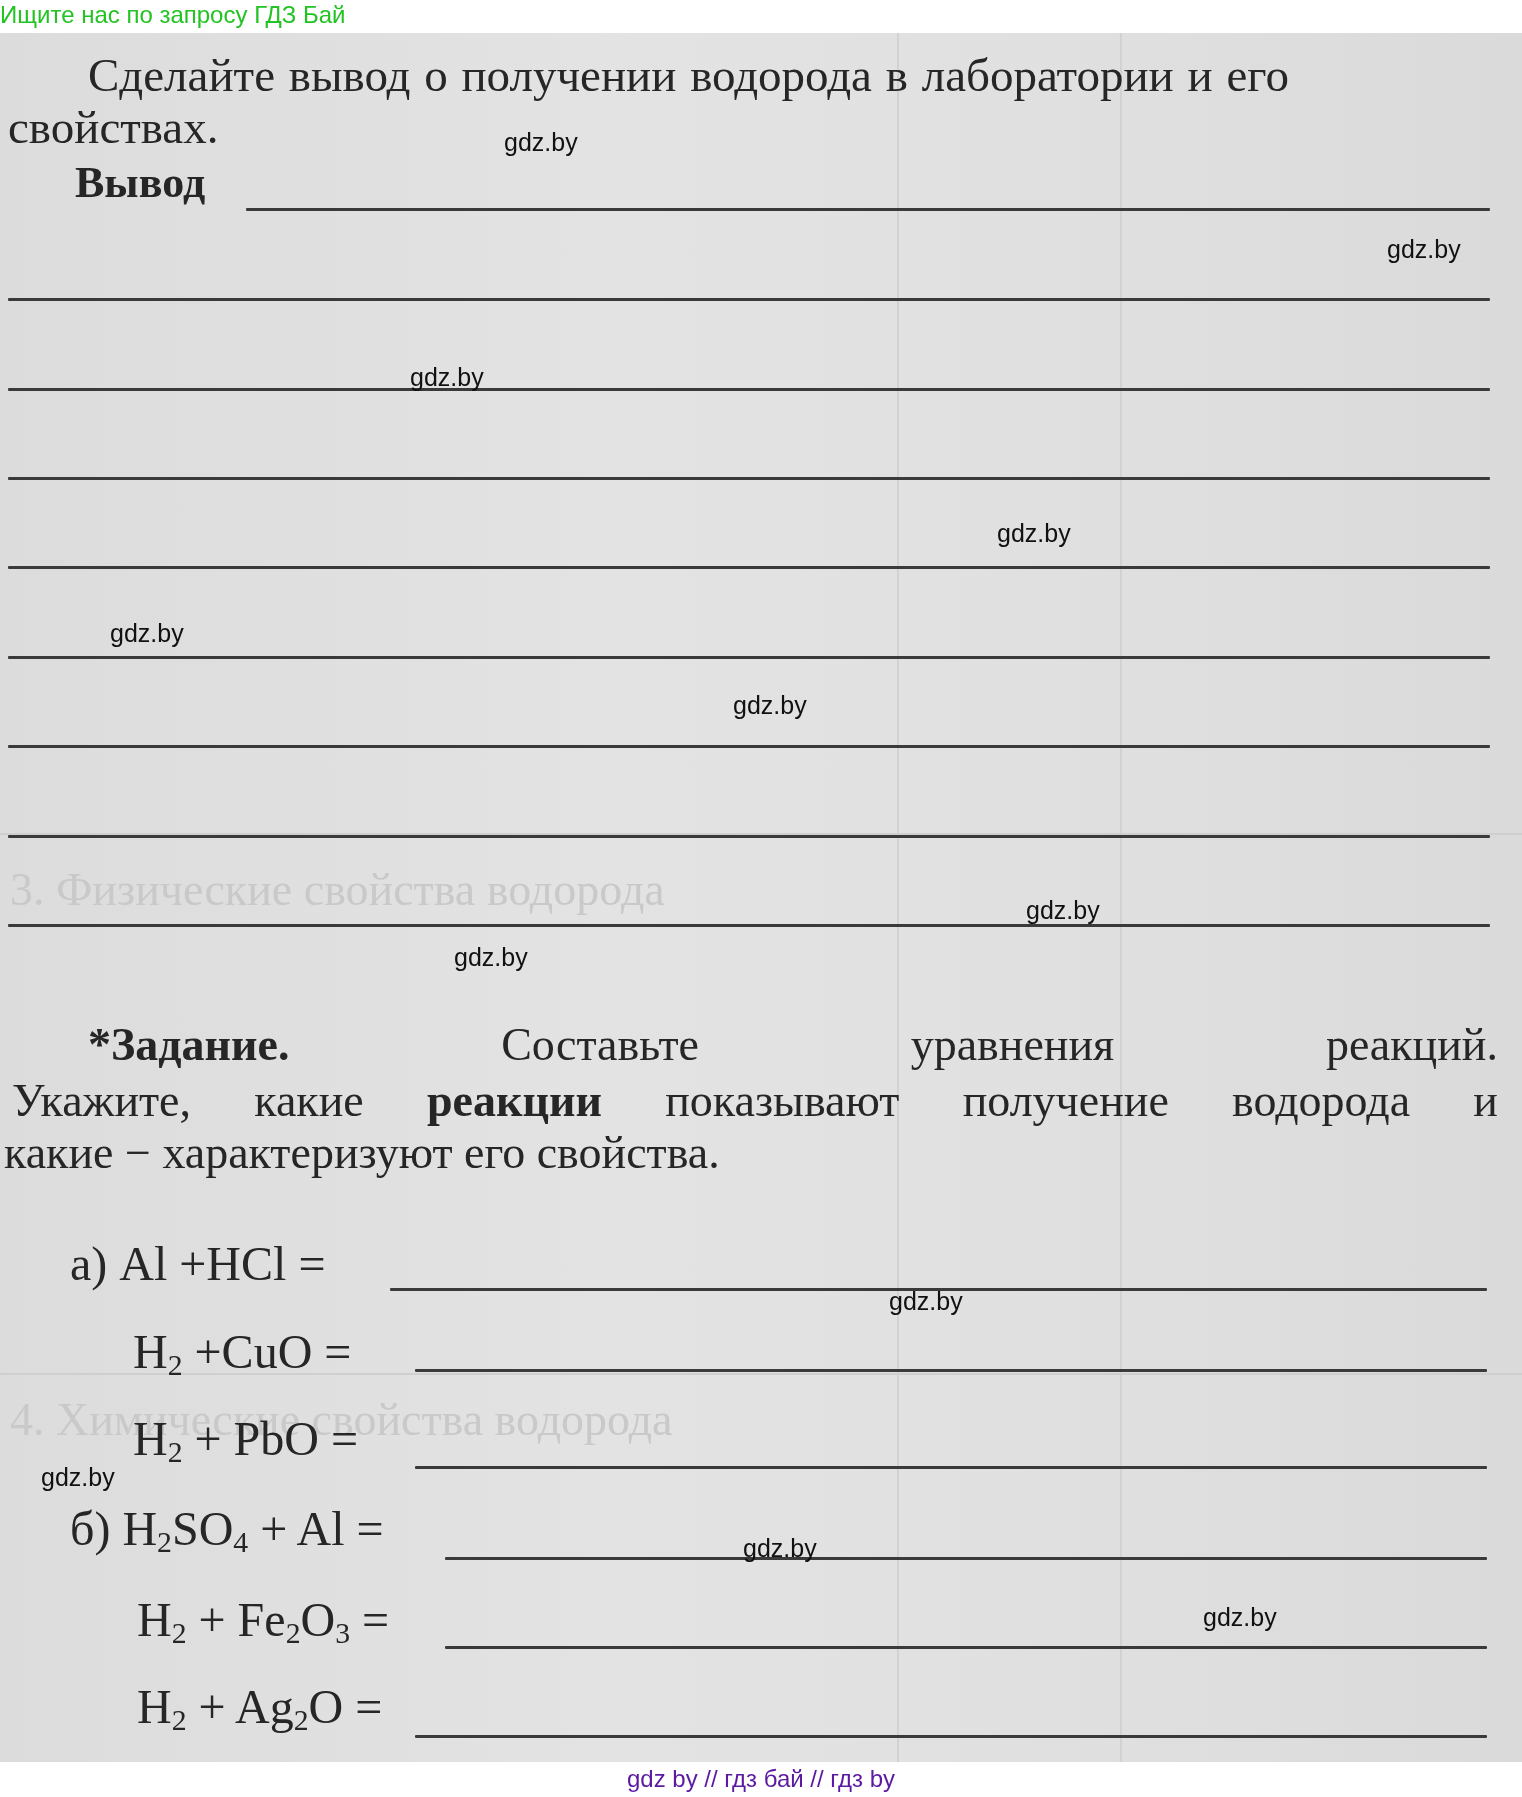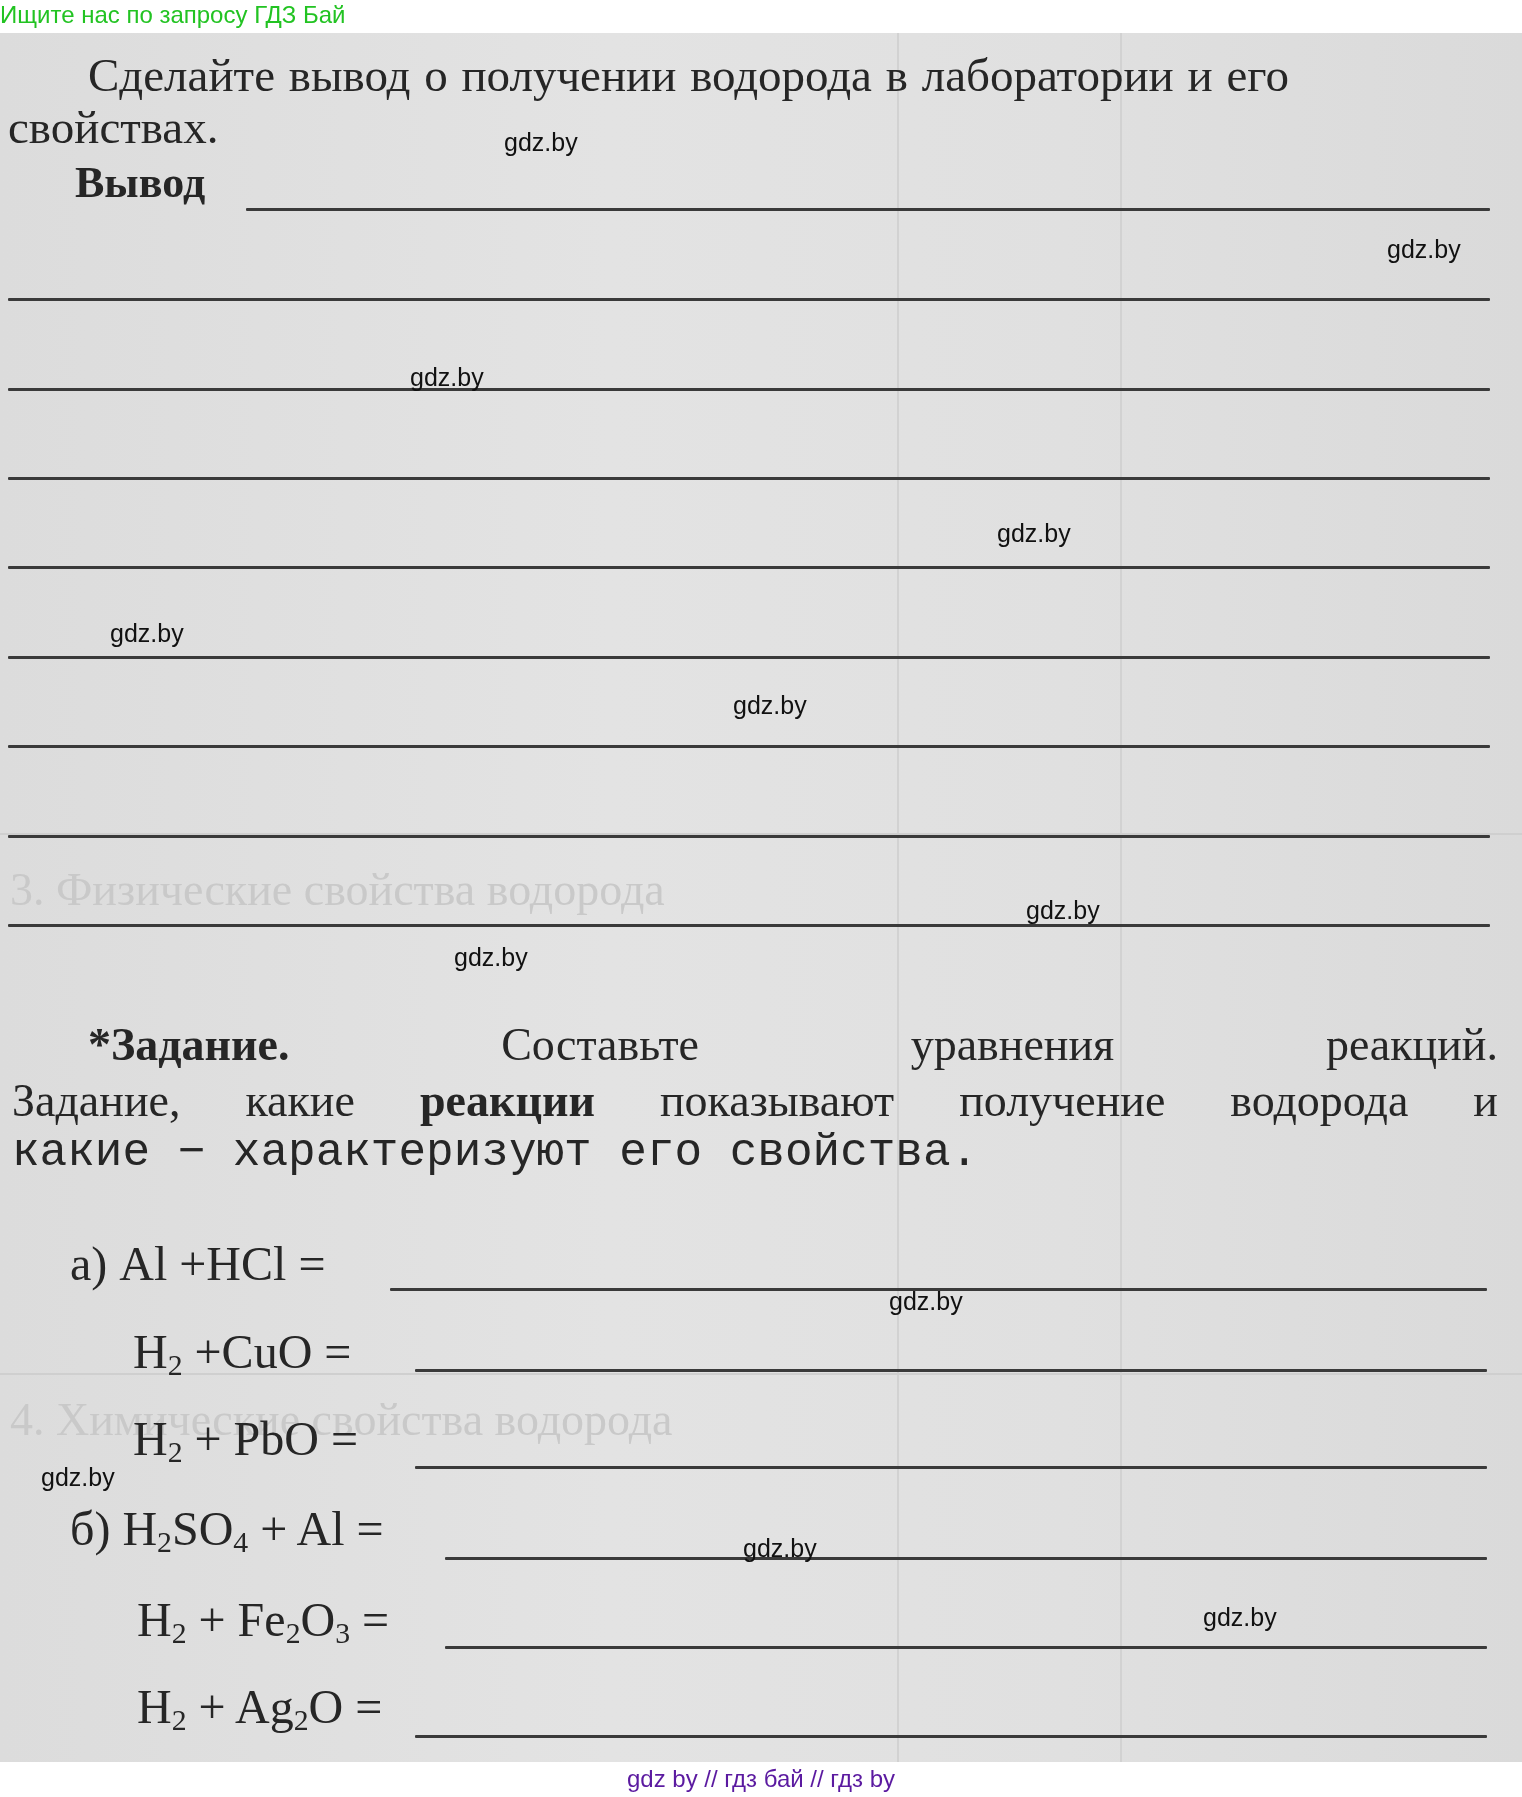--- a/index.html
+++ b/index.html
@@ -50,29 +50,29 @@
 <div class="rule" style="left:8px;top:835px;width:1482px;"></div>
 <div class="rule" style="left:8px;top:924px;width:1482px;"></div>
 
 <div class="just" style="left:88px;top:1022px;width:1410px;">
   <span class="txt bold" style="position:static;">*Задание.</span>
   <span class="txt" style="position:static;">Составьте</span>
   <span class="txt" style="position:static;">уравнения</span>
   <span class="txt" style="position:static;">реакций.</span>
 </div>
 <div class="just" style="left:12px;top:1078px;width:1486px;">
-  <span class="txt" style="position:static;">Задание,</span>
+  <span class="txt" style="position:static;">Укажите,</span>
   <span class="txt" style="position:static;">какие</span>
   <span class="txt" style="position:static;font-weight:bold;">реакции</span>
   <span class="txt" style="position:static;">показывают</span>
   <span class="txt" style="position:static;">получение</span>
   <span class="txt" style="position:static;">водорода</span>
   <span class="txt" style="position:static;">и</span>
 </div>
-<div class="txt" style="left:12px;top:1130px;font-family:Liberation Mono, monospace;">какие − характеризуют его свойства.</div>
+<div class="txt" style="left:4px;top:1130px;">какие − характеризуют его свойства.</div>
 
 <div class="txt" style="left:70px;top:1240px;font-size:48px;">
   <span>а)</span>
   <span>Al +HCl =</span>
 </div>
 <div class="rule" style="left:390px;top:1288px;width:1097px;"></div>
 
 <div class="txt" style="left:133px;top:1328px;font-size:48px;"><span>H</span><sub>2</sub><span> +CuO =</span></div>
 <div class="rule" style="left:415px;top:1369px;width:1072px;"></div>
 

